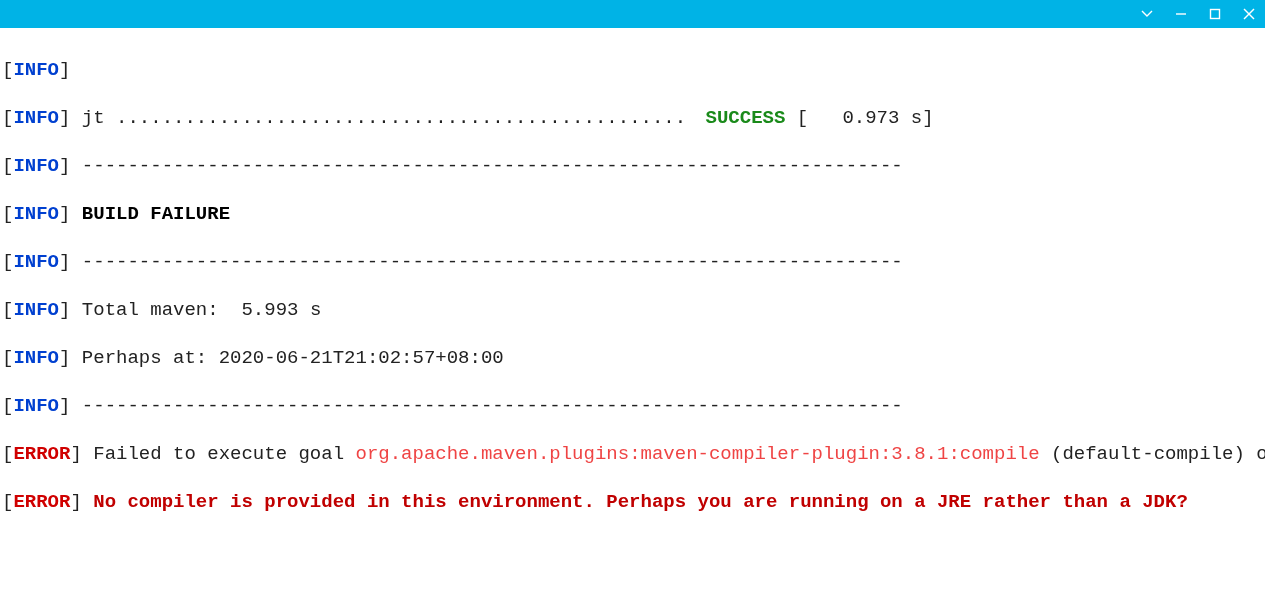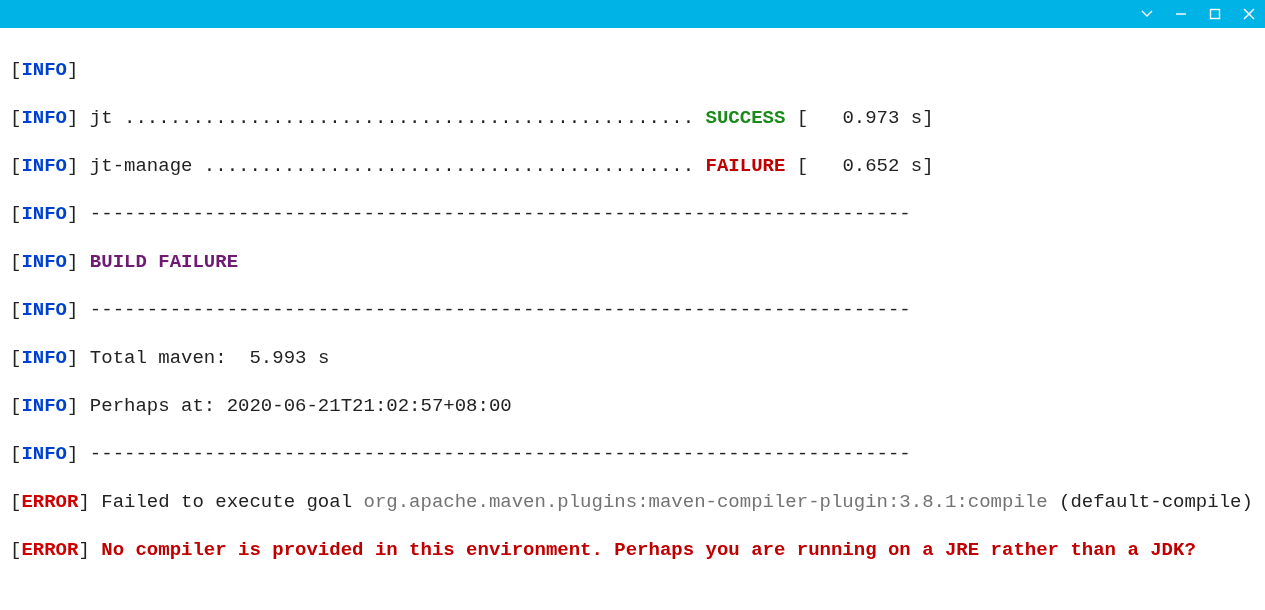--- a/index.html
+++ b/index.html
@@ -15,36 +15,36 @@
   }
   .titlebar .btn {
     width: 20px; height: 20px;
     display: flex; align-items: center; justify-content: center;
     color: #ffffff;
     cursor: pointer;
   }
   .titlebar svg { display:block; }
   .console {
     background: #ffffff;
-    padding: 6px 10px;
+    padding: 6px 2px;
     font-size: 19px;
     line-height: 24px;
     white-space: pre;
     color: #222;
     height: calc(610px - 28px);
     overflow: hidden;
     border-radius: 15px;
   }
   .lvl-info   { color: #0040d0; font-weight: bold; }
   .lvl-error  { color: #d00000; font-weight: bold; margin-top: 18px; }
-  .status-success { color: #1a8a1a; font-weight: bold; }
+  .status-success { color: #1a8a1a; font-weight: bold; margin-left: 8px; }
   .status-failure { color: #c00000; font-weight: bold; }
-  .msg-buildfail  { color: #701a75; font-weight: bold; }
+  .msg-buildfail  { color: #000000; font-weight: bold; }
   .msg-nocompiler { color: #c00000; font-weight: bold; }
-  .plugin    { color: #737373; }
+  .plugin    { color: #ef4444; }
   .bold      { font-weight: normal; }
   .line { display:block; }
 </style>
 </head>
 <body>
 
 <div class="titlebar">
   <div class="btn">
     <svg width="14" height="14" viewBox="0 0 14 14">
         <path d="M2 4 L7 9 L12 4" stroke="#fff" stroke-width="1.4" fill="none"></path>
@@ -64,21 +64,20 @@
     <svg width="14" height="14" viewBox="0 0 14 14">
         <line x1="2" y1="2" x2="12" y2="12" stroke="#fff" stroke-width="1.4"></line>
         <line x1="12" y1="2" x2="2" y2="12" stroke="#fff" stroke-width="1.4"></line>
       </svg>
   </div>
 </div>
 
 <div class="console">
 <span class="line"><span>[</span><span class="lvl-info">INFO</span><span>]</span></span>
 <span class="line"><span>[</span><span class="lvl-info">INFO</span><span>]</span> <span>jt</span> <span>..................................................</span> <span class="status-success">SUCCESS</span> [   <span>0.973 s</span>]</span>
-<span class="line"><span>[</span><span class="lvl-info">INFO</span><span>]</span> <span>jt-manage</span> <span>...........................................</span> <span class="status-failure">FAILURE</span> [   <span>0.652 s</span>]</span>
 <span class="line"><span>[</span><span class="lvl-info">INFO</span><span>]</span> <span>------------------------------------------------------------------------</span></span>
 <span class="line"><span>[</span><span class="lvl-info">INFO</span><span>]</span> <span class="msg-buildfail">BUILD FAILURE</span></span>
 <span class="line"><span>[</span><span class="lvl-info">INFO</span><span>]</span> <span>------------------------------------------------------------------------</span></span>
 <span class="line"><span>[</span><span class="lvl-info">INFO</span><span>]</span> <span>Total maven:  </span><span>5.993 s</span></span>
 <span class="line"><span>[</span><span class="lvl-info">INFO</span><span>]</span> <span>Perhaps at: </span><span>2020-06-21T21:02:57+08:00</span></span>
 <span class="line"><span>[</span><span class="lvl-info">INFO</span><span>]</span> <span>------------------------------------------------------------------------</span></span>
 <span class="line"><span>[</span><span class="lvl-error">ERROR</span><span>]</span> <span>Failed to execute goal </span><span class="plugin">org.apache.maven.plugins:maven-compiler-plugin:3.8.1:compile</span><span class="bold"> (default-compile)</span><span> o</span></span>
 <span class="line"><span>[</span><span class="lvl-error">ERROR</span><span>]</span> <span class="msg-nocompiler">No compiler is provided in this environment. Perhaps you are running on a JRE rather than a JDK?</span></span>
 
 

